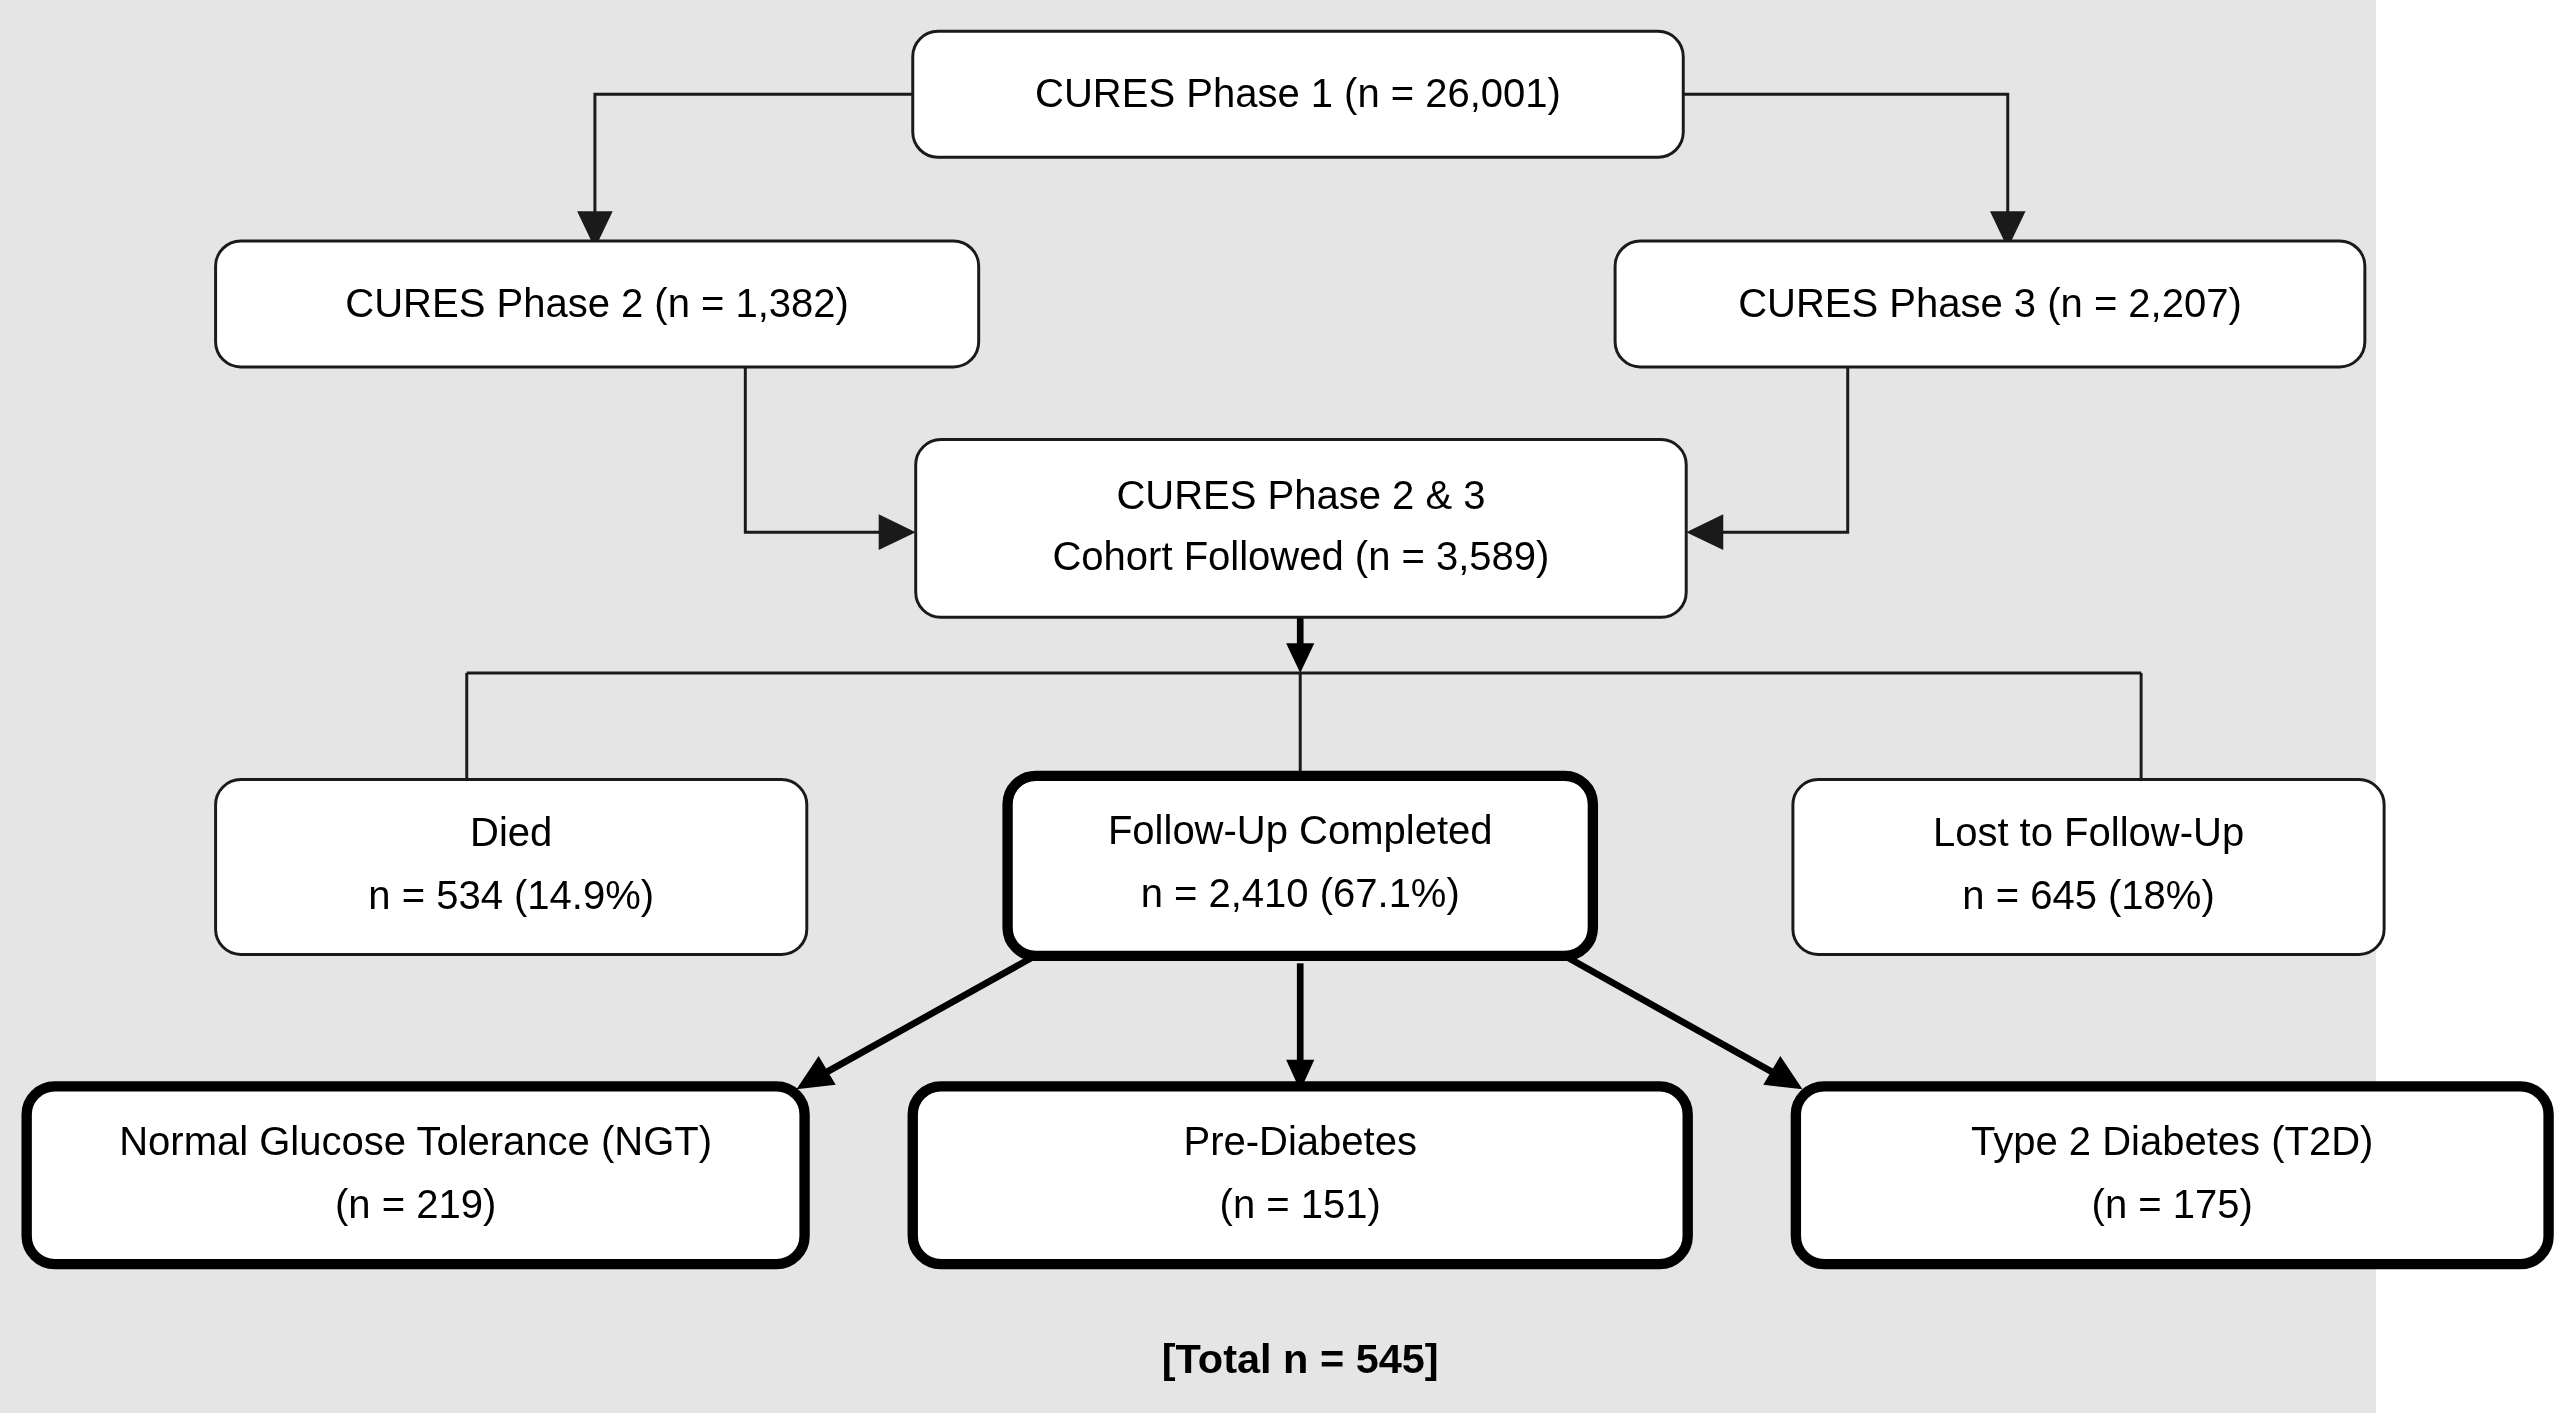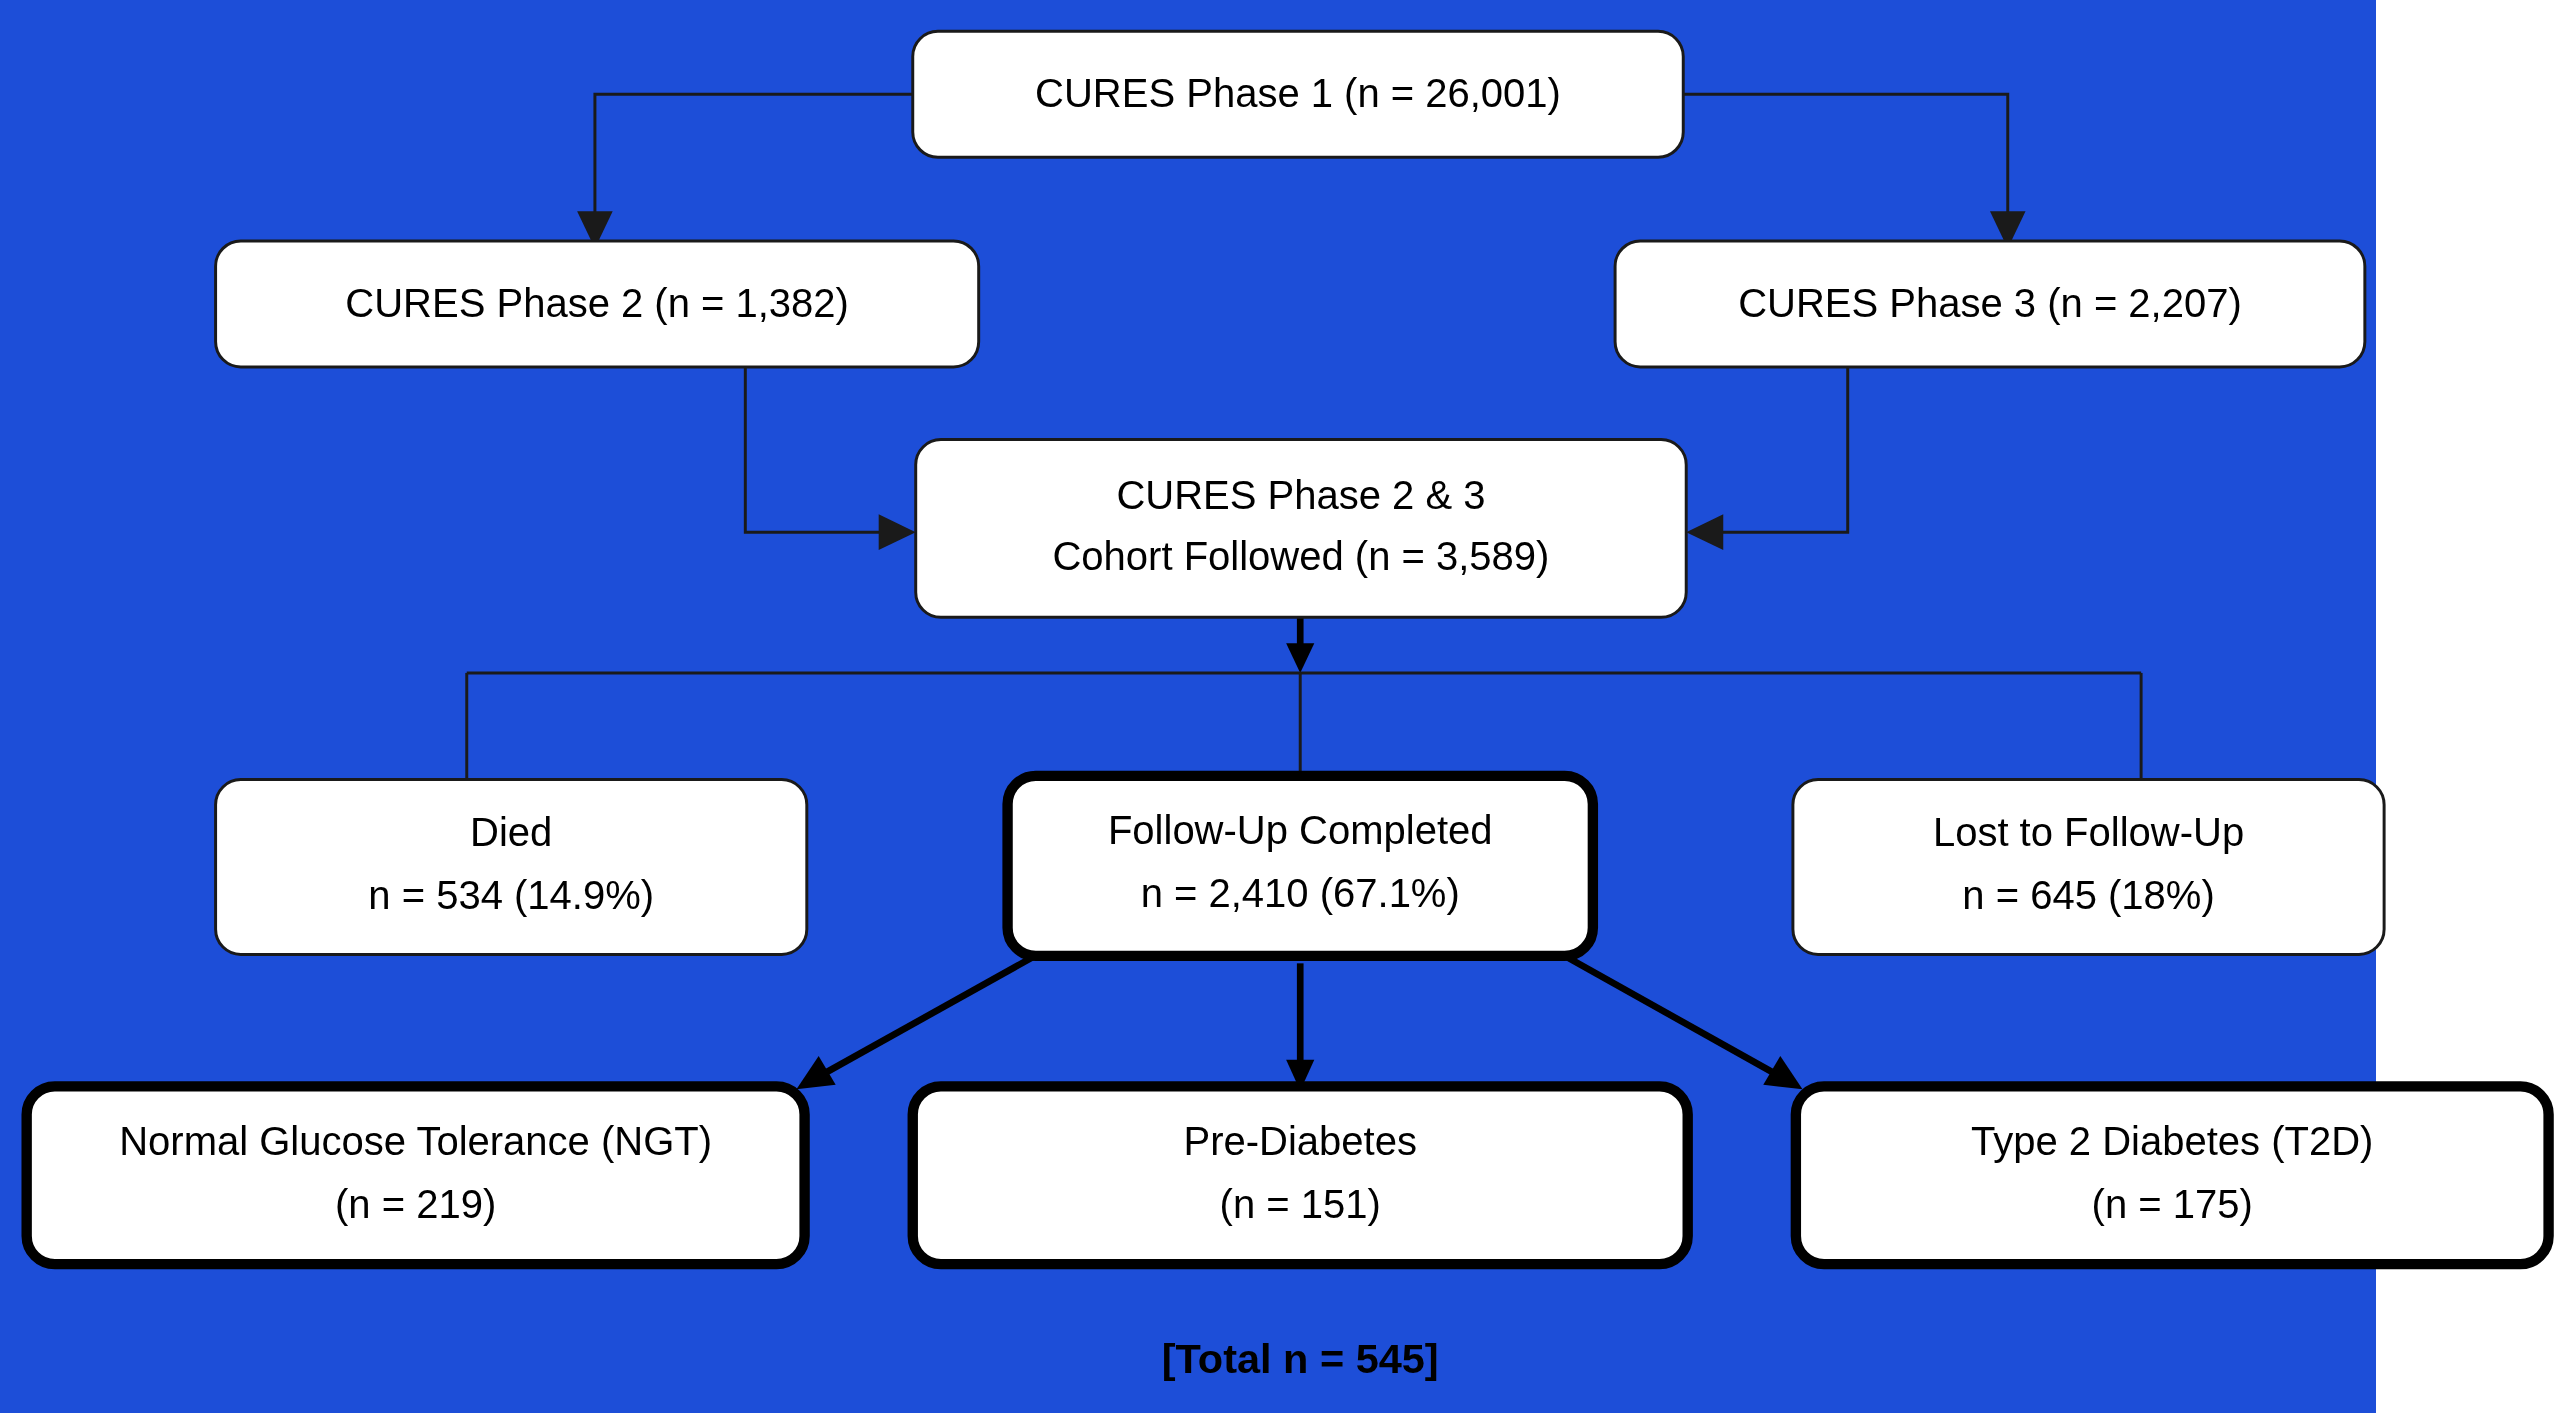--- a/index.html
+++ b/index.html
@@ -12,21 +12,21 @@
     width: 2576px;
     height: 1414px;
     font-family: "Liberation Sans", sans-serif;
     color: #000000;
     overflow: hidden;
   }
   #flow-root {
     position: relative;
     width: 2376px;
     height: 1414px;
-    background: #1d4ed8;
+    background: #e5e5e5;
   }
   svg#flow-svg {
     position: absolute;
     top: 0;
     left: 0;
     width: 2576px;
     height: 1414px;
     display: block;
   }
   .node-box {

